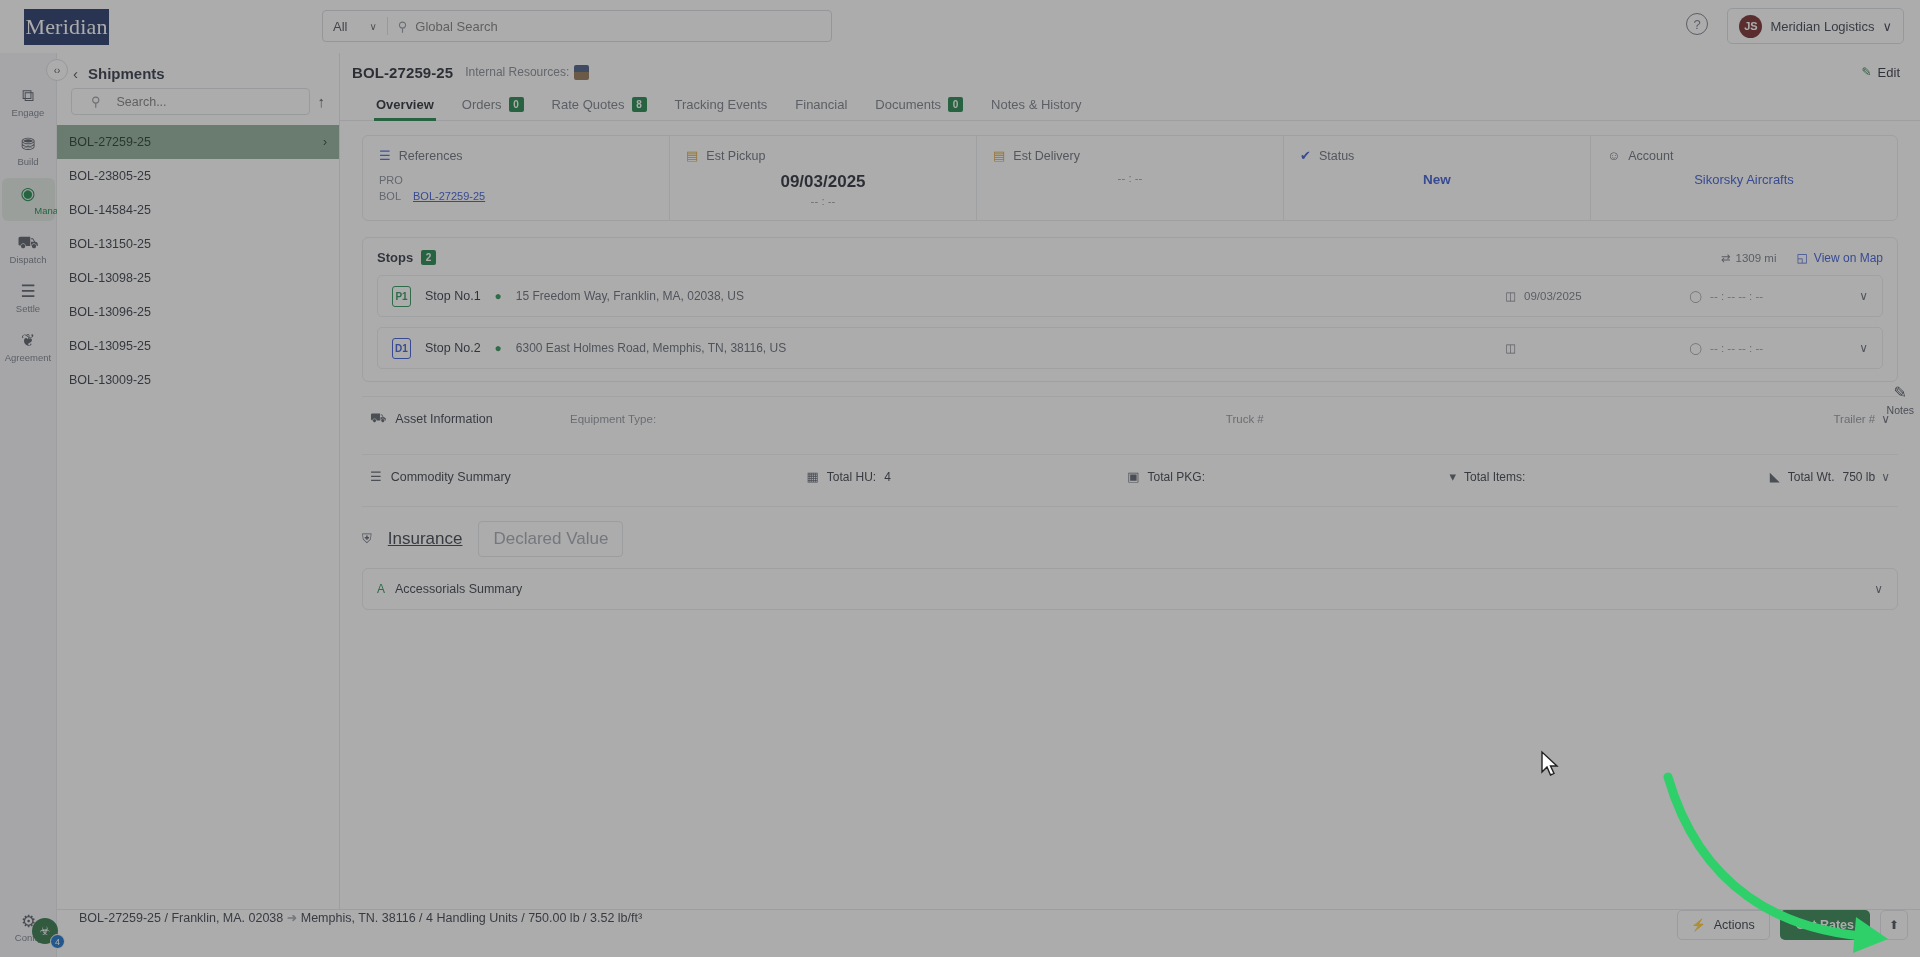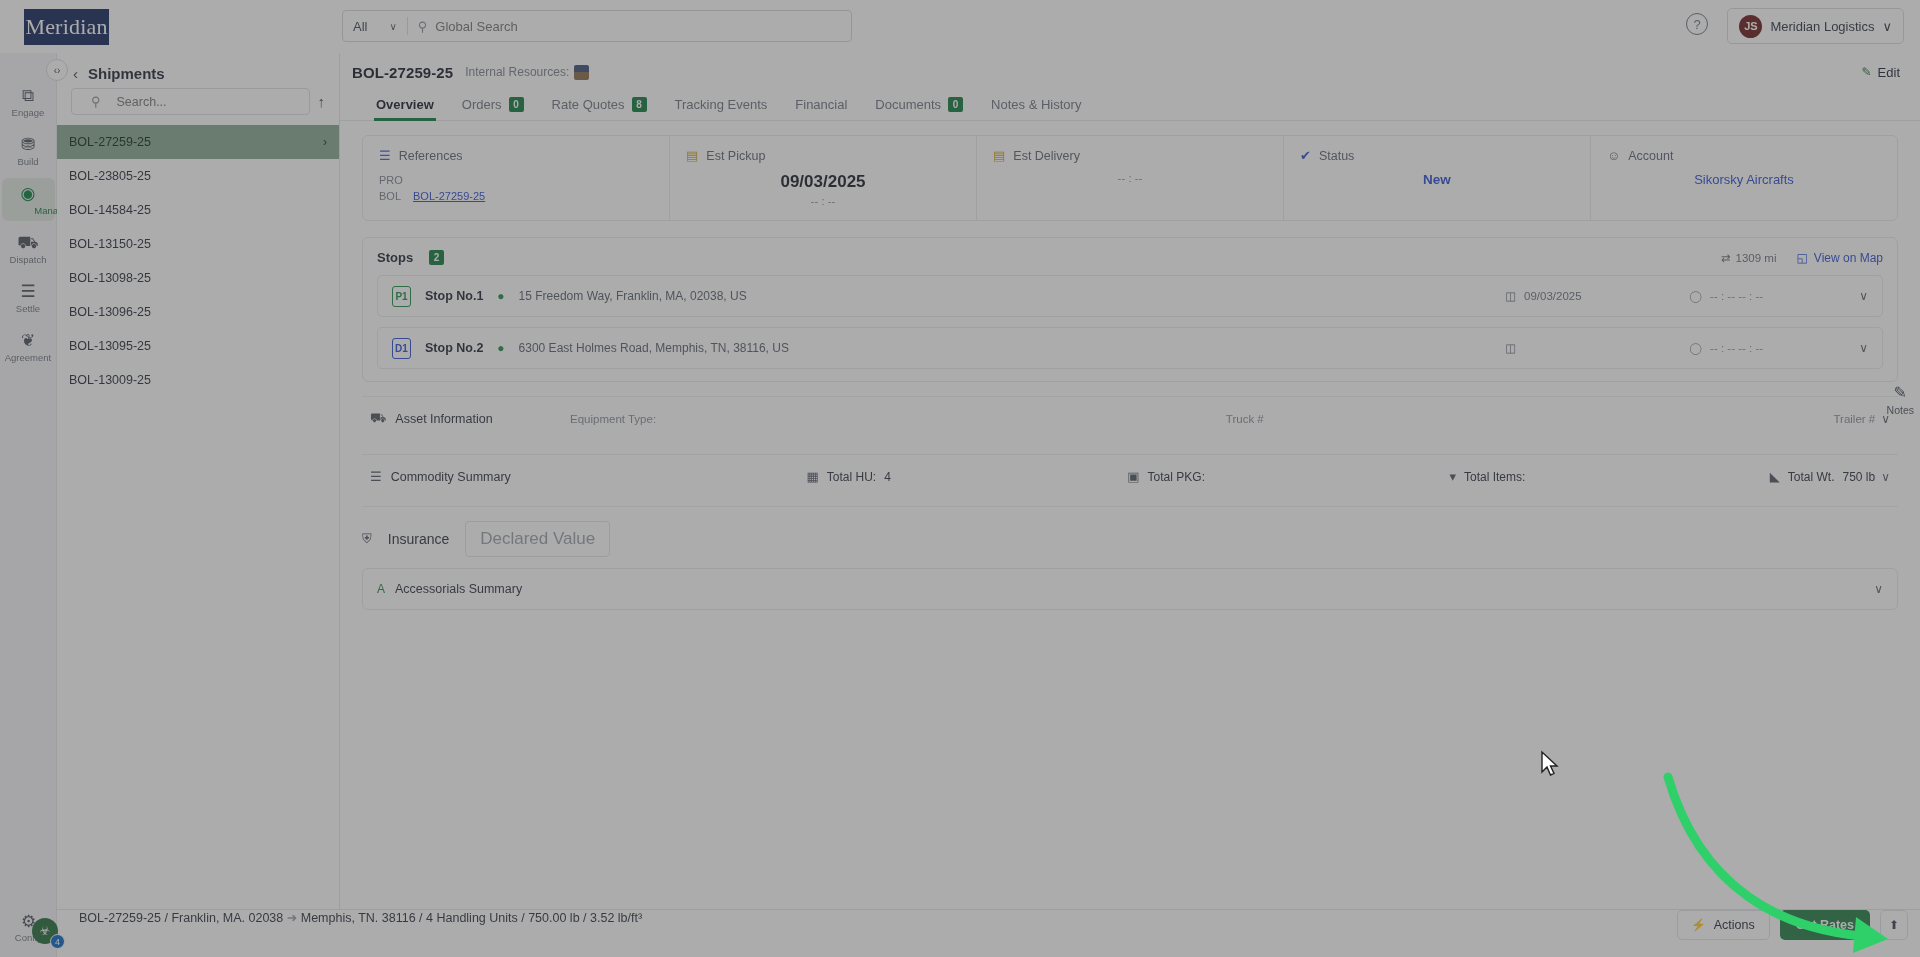--- a/index.html
+++ b/index.html
@@ -29,21 +29,21 @@
     margin-left: 24px; width: 85px; height: 36px;
     background: #12265c; color: #fff;
     font-family: "Liberation Serif", serif;
     font-size: 22px; display: flex; align-items: center; justify-content: center;
     letter-spacing: .2px;
   }
   .searchwrap {
     position: absolute; left: 322px; top: 10px;
     width: 510px; height: 32px;
     border: 1px solid #d3d7dd; border-radius: 4px;
-    display: flex; align-items: center; background: #fff; margin-left: 20px;
+    display: flex; align-items: center; background: #fff;
   }
   .scope {
     display: flex; align-items: center; gap: 22px;
     padding: 0 10px; height: 100%; font-size: 13px; color: #3d4450;
   }
   .scope .chev { font-size: 10px; color: #555; }
   .vdiv { width: 1px; height: 18px; background: #d9dde3; }
   .searchicon { margin: 0 8px 0 10px; color: #8b919b; font-size: 13px; }
   .searchinput {
     flex: 1; border: none; outline: none; font-size: 13px;
@@ -208,37 +208,37 @@
   .bollink { color: #2c4ecf; text-decoration: underline; font-size: 11px; }
   .bigdate { font-size: 17px; color: #151b27; font-weight: bold; text-align: center; }
   .timedash { font-size: 11.5px; color: #8a9099; text-align: center; margin-top: 3px; }
   .statval { font-size: 13.5px; color: #2c4ecf; font-weight: bold; text-align: center; margin-top: 6px; }
   .acctval { font-size: 13px; color: #2c4ecf; text-align: center; margin-top: 7px; }
 
   
   .stopsbox {
     margin-top: 16px; border: 1px solid #e7e9ed; border-radius: 6px; padding: 12px 14px;
   }
-  .stopshead { display: flex; align-items: center; gap: 16px; }
+  .stopshead { display: flex; align-items: center; gap: 8px; }
   .stopstitle { font-size: 13px; color: #1d2433; font-weight: bold; }
   .milesbox { margin-left: auto; display: flex; align-items: center; gap: 20px; }
   .miles { font-size: 11.5px; color: #6b717d; display: flex; align-items: center; gap: 5px; }
   .viewmap { font-size: 12px; color: #2c4ecf; display: flex; align-items: center; gap: 6px; }
   .stoprow {
     margin-top: 10px; height: 42px; border: 1px solid #e9ebef; border-radius: 5px;
     display: flex; align-items: center; padding: 0 14px; gap: 14px;
   }
   .stopchip {
     width: 19px; height: 21px; border-radius: 3px;
     display: flex; align-items: center; justify-content: center;
     font-size: 10px; font-weight: bold;
   }
   .chip-p { border: 1px solid #1f8a4c; color: #1f8a4c; }
   .chip-d { border: 1px solid #2c4ecf; color: #2c4ecf; }
-  .stopname { font-size: 12.5px; color: #1d2433; font-weight: bold; }
+  .stopname { font-size: 12.5px; color: #1d2433; font-weight: normal; }
   .pin { color: #1f8a4c; font-size: 12px; }
   .stopaddr { font-size: 12px; color: #575e6b; }
   .stopdate {
     margin-left: auto; display: flex; align-items: center; gap: 8px;
     font-size: 11.5px; color: #6b717d; min-width: 170px;
   }
   .stoptime {
     display: flex; align-items: center; gap: 8px;
     font-size: 11.5px; color: #8a9099; min-width: 150px;
   }
@@ -254,21 +254,21 @@
   .secicon { color: #4d5461; font-size: 13px; }
   .secfield { font-size: 11.5px; color: #868c96; }
   .secitem { display: flex; align-items: center; gap: 8px; font-size: 12px; color: #2b313d; }
   .secspacer { flex: 1; }
 
   .insurerow {
     margin-top: 8px; border-top: 1px solid #eceef1; padding-top: 12px;
     display: flex; align-items: center; gap: 16px; height: 52px;
   }
   .shield { color: #4d5461; font-size: 13px; }
-  .insurelabel { font-size: 14px; color: #2b313d; }
+  .insurelabel { font-size: 17px; color: #2b313d; text-decoration: underline; }
   .declared {
     border: 1px solid #e2e4e8; border-radius: 4px; padding: 7px 14px;
     font-size: 17px; color: #9aa0aa; background: #fff;
   }
   .accrow {
     margin-top: 10px; border: 1px solid #e7e9ed; border-radius: 6px;
     height: 42px; display: flex; align-items: center; padding: 0 14px; gap: 10px;
   }
   .acclabel { font-size: 12.5px; color: #2b313d; }
   .accicon { font-size: 12px; color: #1f8a4c; }

